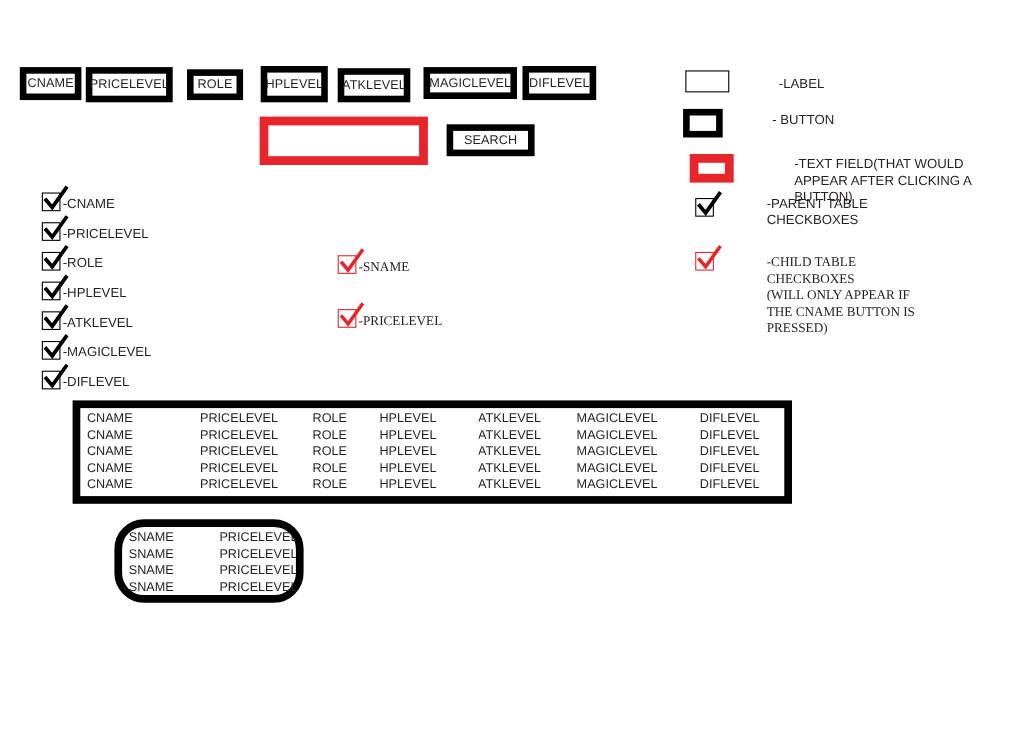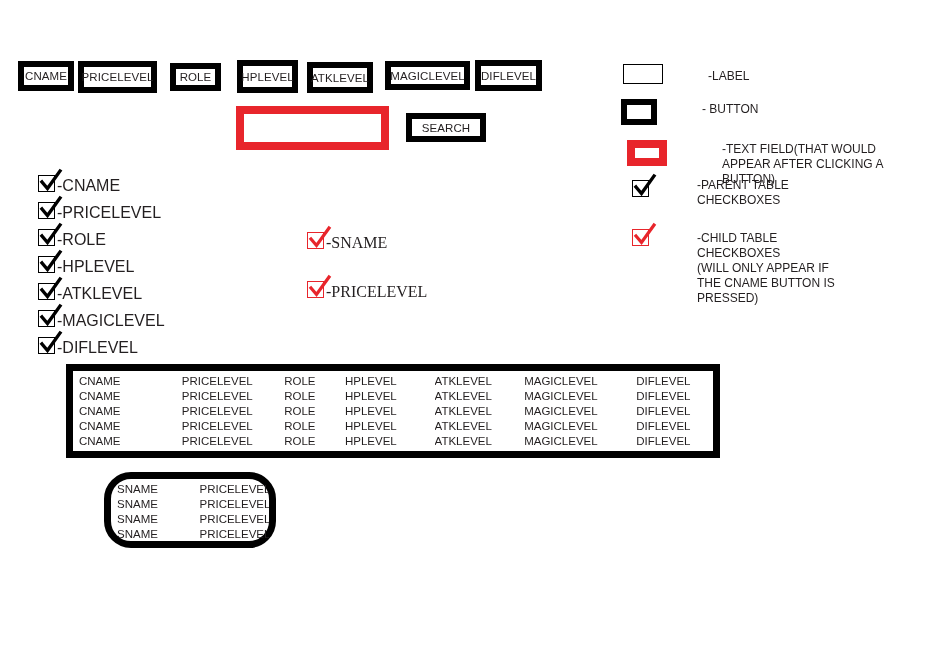--- a/index.html
+++ b/index.html
@@ -57,21 +57,21 @@
     border: 8px solid #e8252b;
     background: #ffffff;
     box-sizing: border-box;
     cursor: text;
   }
 
   
   .cb-row {
     display: flex;
     align-items: flex-start;
-    font-size: 16px;
+    font-size: 12px;
     color: #231f20;
     white-space: nowrap;
   }
   .cb-row .cb-label {
     margin-left: 2px;
     line-height: 17px;
     padding-top: 2px;
   }
   .checkbox {
     position: relative;
@@ -271,21 +271,21 @@
       <div class="checkbox parent">
         <svg viewBox="0 0 26 26" aria-hidden="true">
           <path d="M4 13 L9.5 19.5 L22 2" fill="none" stroke="#000000" stroke-width="3.4" stroke-linecap="square" stroke-linejoin="miter"></path>
         </svg>
       </div>
       <div class="legend-text" style="margin-left:48px; margin-top:-2px;">-PARENT TABLE
 CHECKBOXES</div>
     </div>
   </div>
 
-  <div class="abs legend-item" style="left:632px; top:229px;">
+  <div class="abs legend-item" style="left:632px; top:229px;font-family:Liberation Serif, serif;">
     <div style="display:flex; align-items:flex-start;">
       <div class="checkbox child">
         <svg viewBox="0 0 26 26" aria-hidden="true">
           <path d="M4 13 L9.5 19.5 L22 2" fill="none" stroke="#e8252b" stroke-width="3.2" stroke-linecap="square" stroke-linejoin="miter"></path>
         </svg>
       </div>
       <div class="legend-text" style="margin-left:48px; margin-top:2px;">-CHILD TABLE
 CHECKBOXES
  (WILL ONLY APPEAR IF
  THE CNAME BUTTON IS

